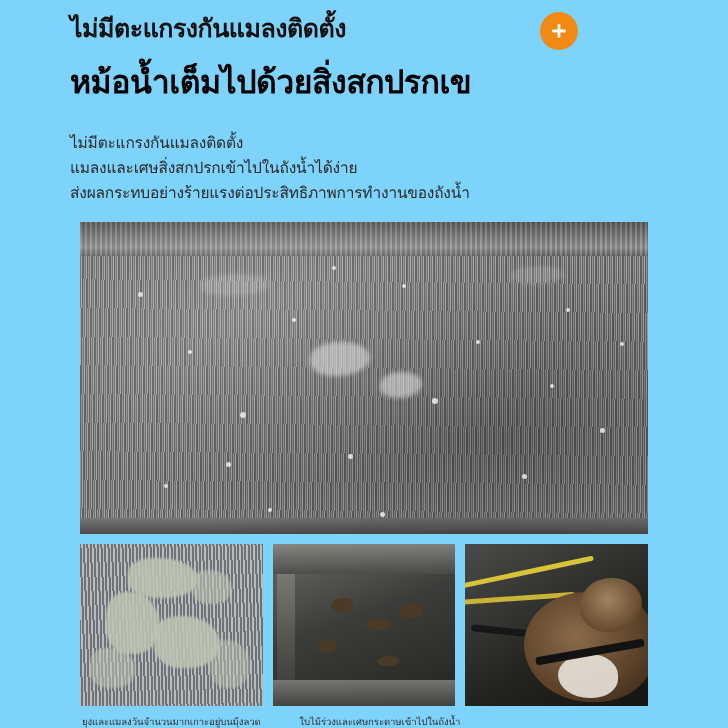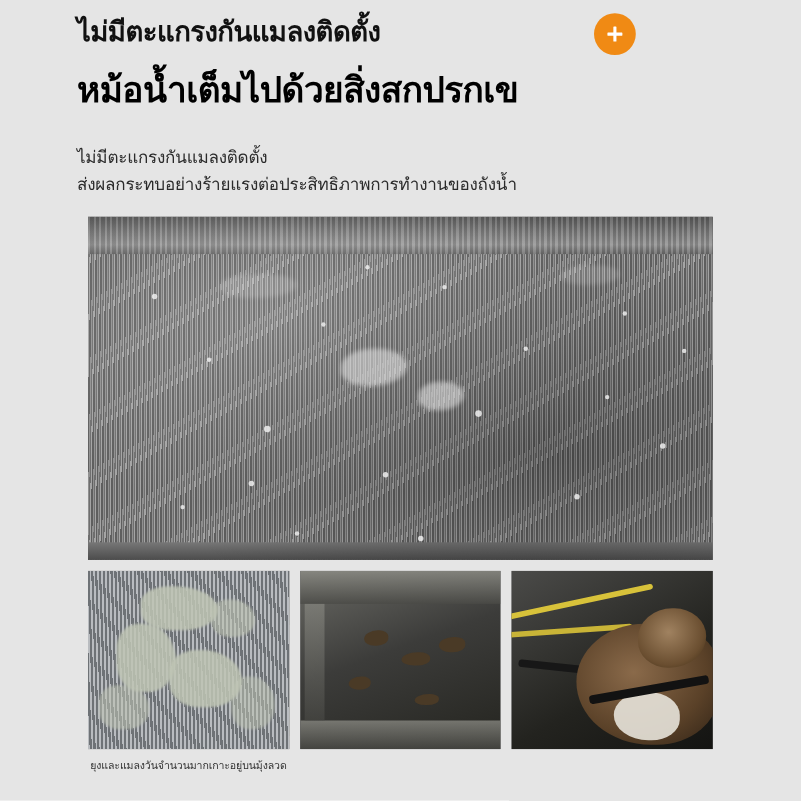--- a/index.html
+++ b/index.html
@@ -7,21 +7,21 @@
     width: 728px;
     height: 728px;
     background: #ffffff;
     font-family: "DejaVu Sans", "Liberation Sans", sans-serif;
     overflow: hidden;
   }
   .page {
     position: relative;
     width: 728px;
     height: 728px;
-    background: #e5e5e5;
+    background: #7dd3fc;
   }
 
   
   .header {
     position: relative;
     padding: 12px 0 0 0;
   }
   .headline-small {
     font-size: 25px;
     font-weight: 700;
@@ -231,20 +231,21 @@
         <svg width="20" height="20" viewBox="0 0 20 20" aria-hidden="true">
           <rect x="8.6" y="3.2" width="2.8" height="13.6" fill="#ffffff" rx="0.4"></rect>
           <rect x="3.2" y="8.6" width="13.6" height="2.8" fill="#ffffff" rx="0.4"></rect>
         </svg>
       </span>
     </div>
   </div>
 
   <div class="desc">
     <div class="desc-line">ไม่มีตะแกรงกันแมลงติดตั้ง</div>
+    <div class="desc-line">แมลงและเศษสิ่งสกปรกเข้าไปในถังน้ำได้ง่าย</div>
     <div class="desc-line">ส่งผลกระทบอย่างร้ายแรงต่อประสิทธิภาพการทำงานของถังน้ำ</div>
   </div>
 
   <div class="hero">
     <div class="fins"></div>
     <div class="topband"></div>
     <div class="bottomband"></div>
     <div class="vignette"></div>
 
     <div class="blotch" style="left:230px; top:120px; width:60px; height:34px;"></div>
@@ -303,15 +304,16 @@
       <div class="t3-wire" style="left:6px;   top:88px; width:150px; height:7px; background:#171717; transform:rotate(6deg);"></div>
       <div class="t3-body"></div>
       <div class="t3-bib"></div>
       <div class="t3-head"></div>
       <div class="t3-wire" style="left:70px; top:104px; width:110px; height:8px; background:#121212; transform:rotate(-10deg);"></div>
     </div>
   </div>
 
   <div class="captions">
     <div class="caption">ยุงและแมลงวันจำนวนมากเกาะอยู่บนมุ้งลวด</div>
+    <div class="caption">ใบไม้ร่วงและเศษกระดาษเข้าไปในถังน้ำ</div>
   </div>
 
 </div>
 
 </body></html>

